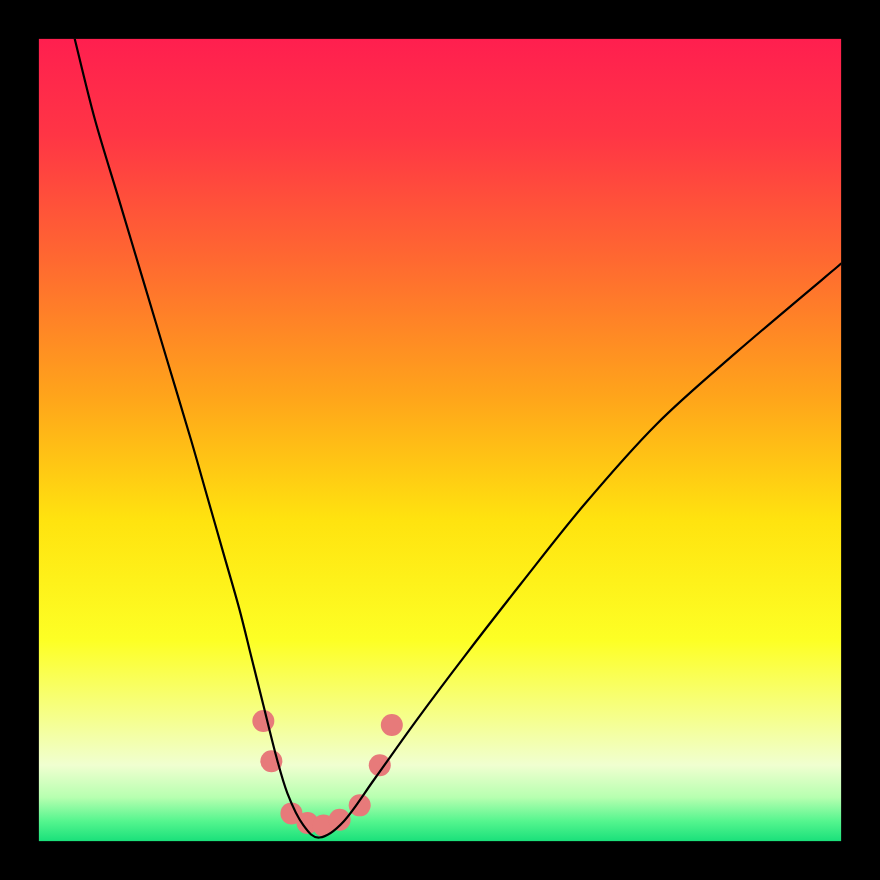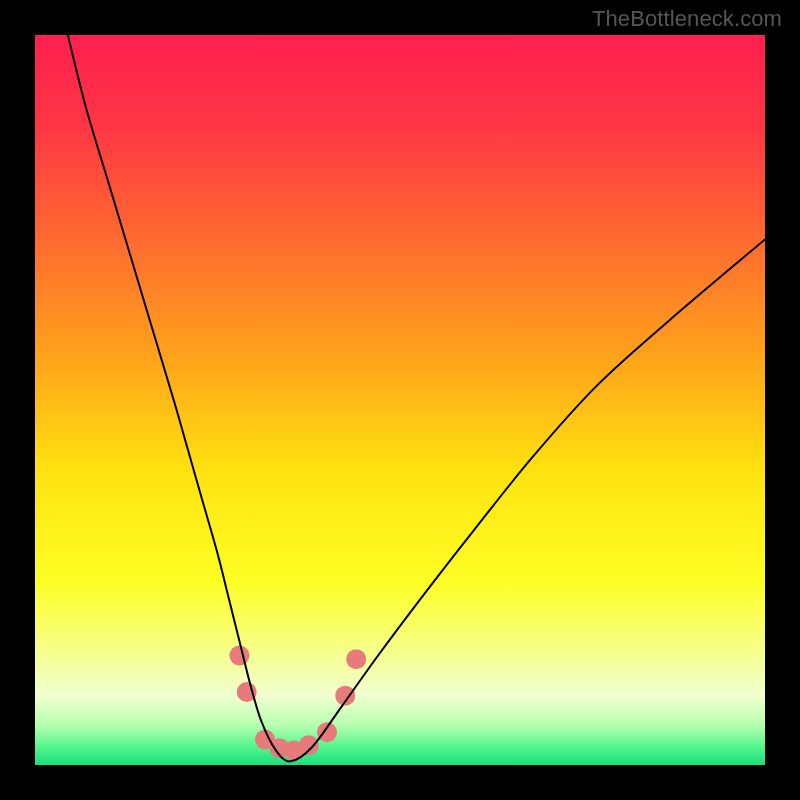--- a/index.html
+++ b/index.html
@@ -55,14 +55,13 @@
           <circle cx="244.55" cy="713.21" r="10" fill="#e77a7a"></circle>
           <circle cx="259.15" cy="715.40" r="10" fill="#e77a7a"></circle>
           <circle cx="273.75" cy="710.29" r="10" fill="#e77a7a"></circle>
           <circle cx="292.00" cy="697.15" r="10" fill="#e77a7a"></circle>
           <circle cx="310.25" cy="660.65" r="10" fill="#e77a7a"></circle>
           <circle cx="321.20" cy="624.15" r="10" fill="#e77a7a"></circle>
         </g>
       <path id="curve-path" fill="none" d="M 32.85 0 C 35.89 12.17, 44.41 48.67, 51.10 73.00 C 57.79 97.33, 65.70 121.67, 73.00 146.00 C 80.30 170.33, 87.60 194.67, 94.90 219.00 C 102.20 243.33, 109.50 267.67, 116.80 292.00 C 124.10 316.33, 132.62 344.32, 138.70 365.00 C 144.78 385.68, 148.43 399.07, 153.30 416.10 C 158.17 433.13, 163.03 450.17, 167.90 467.20 C 172.77 484.23, 178.24 502.48, 182.50 518.30 C 186.76 534.12, 189.80 547.50, 193.45 562.10 C 197.10 576.70, 200.75 591.30, 204.40 605.90 C 208.05 620.50, 211.70 636.32, 215.35 649.70 C 219.00 663.08, 222.04 675.25, 226.30 686.20 C 230.56 697.15, 236.03 708.71, 240.90 715.40 C 245.77 722.09, 249.42 726.96, 255.50 726.35 C 261.58 725.74, 268.88 720.88, 277.40 711.75 C 285.92 702.63, 295.65 686.81, 306.60 671.60 C 317.55 656.39, 329.72 638.75, 343.10 620.50 C 356.48 602.25, 371.08 582.78, 386.90 562.10 C 402.72 541.42, 419.75 519.52, 438.00 496.40 C 456.25 473.28, 475.72 447.73, 496.40 423.40 C 517.08 399.07, 538.98 373.52, 562.10 350.40 C 585.22 327.28, 607.12 309.03, 635.10 284.70 C 663.08 260.37, 714.18 217.78, 730.00 204.40" stroke="#000000" stroke-width="2" stroke-linecap="round" stroke-linejoin="round"></path>
     </svg>
   </div>
-  <div class="watermark">TheBottleneck.com</div>
 </div>
 
 </body></html>

